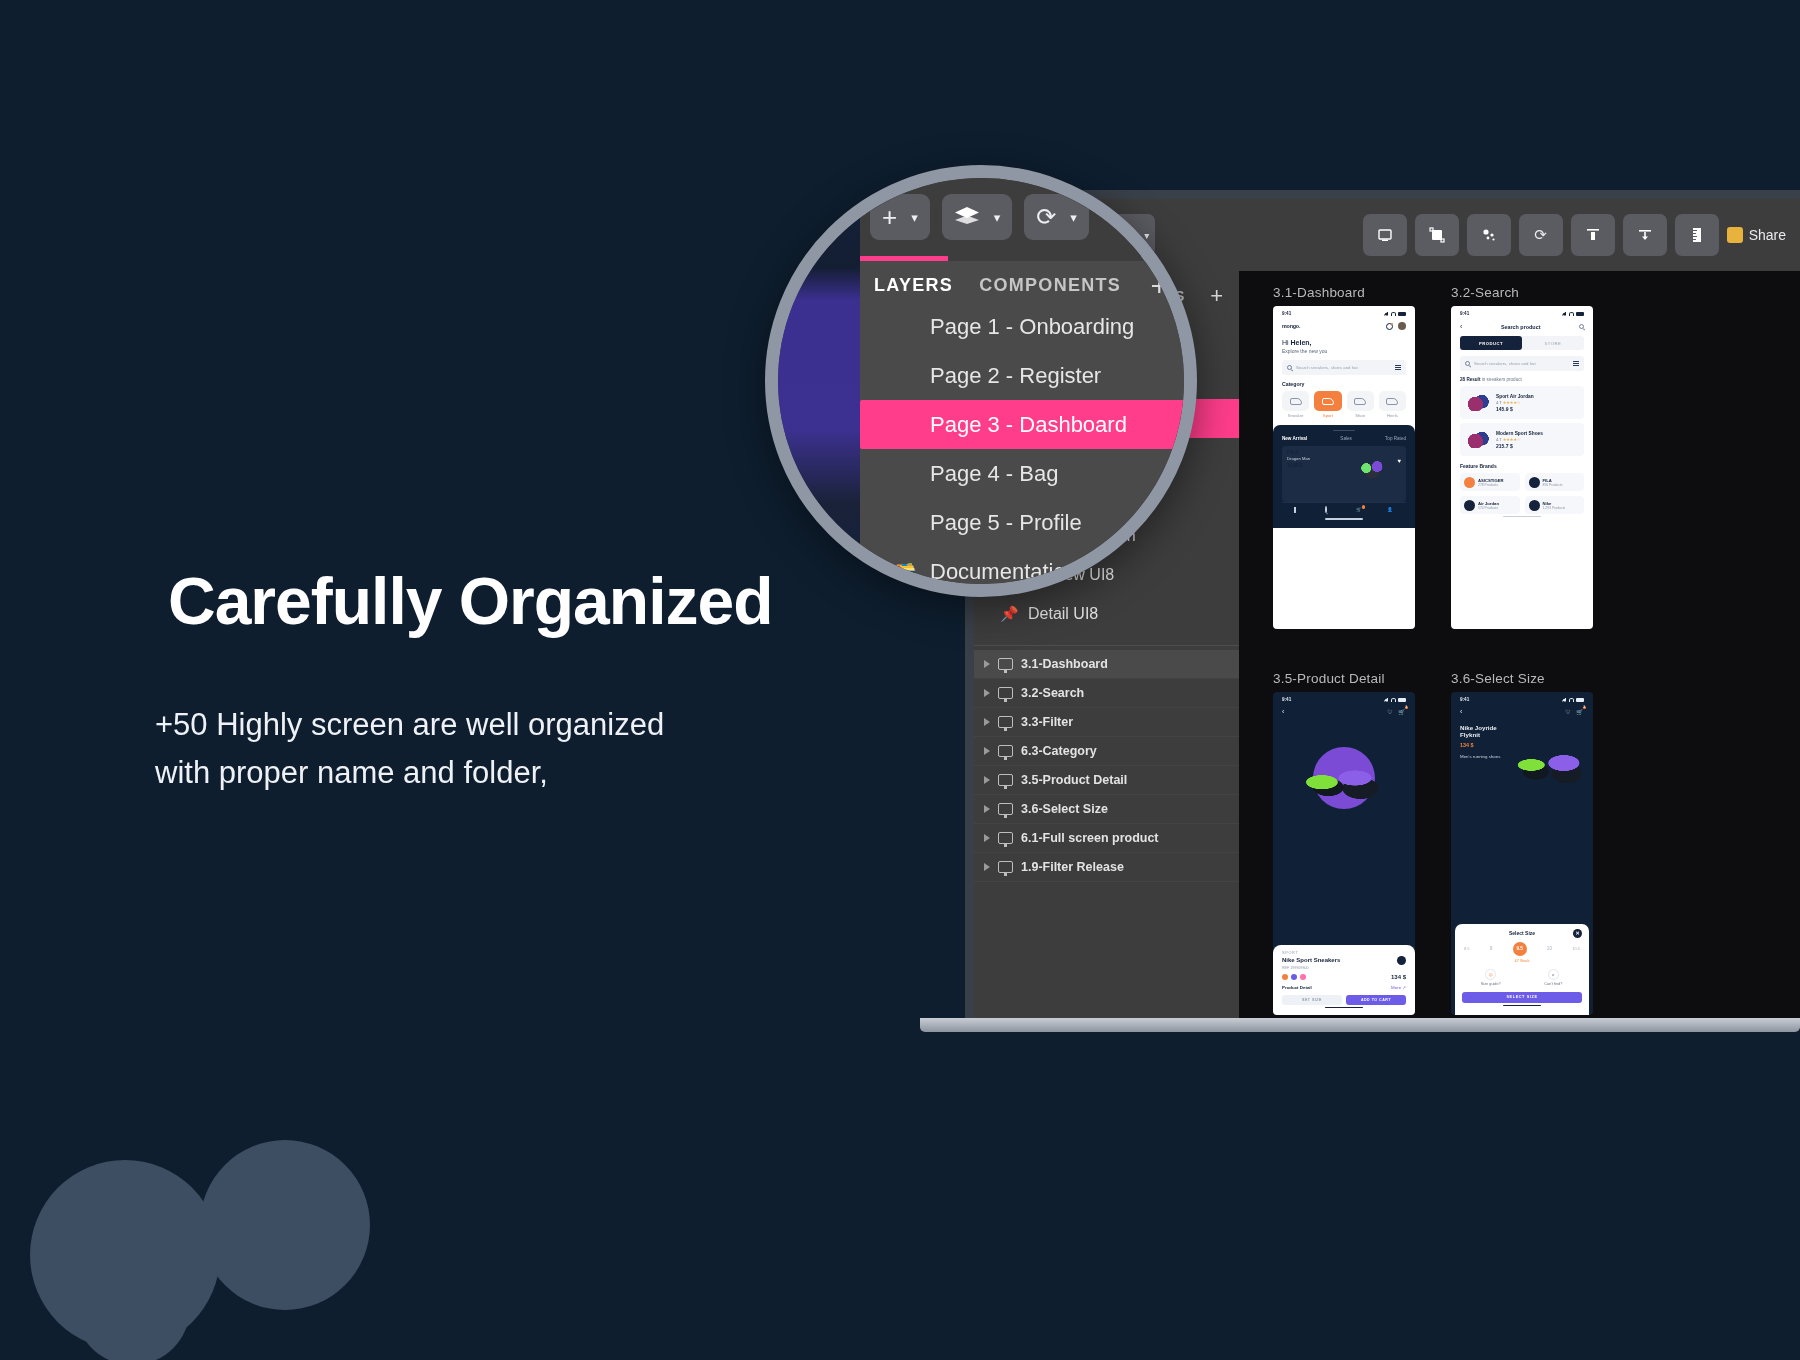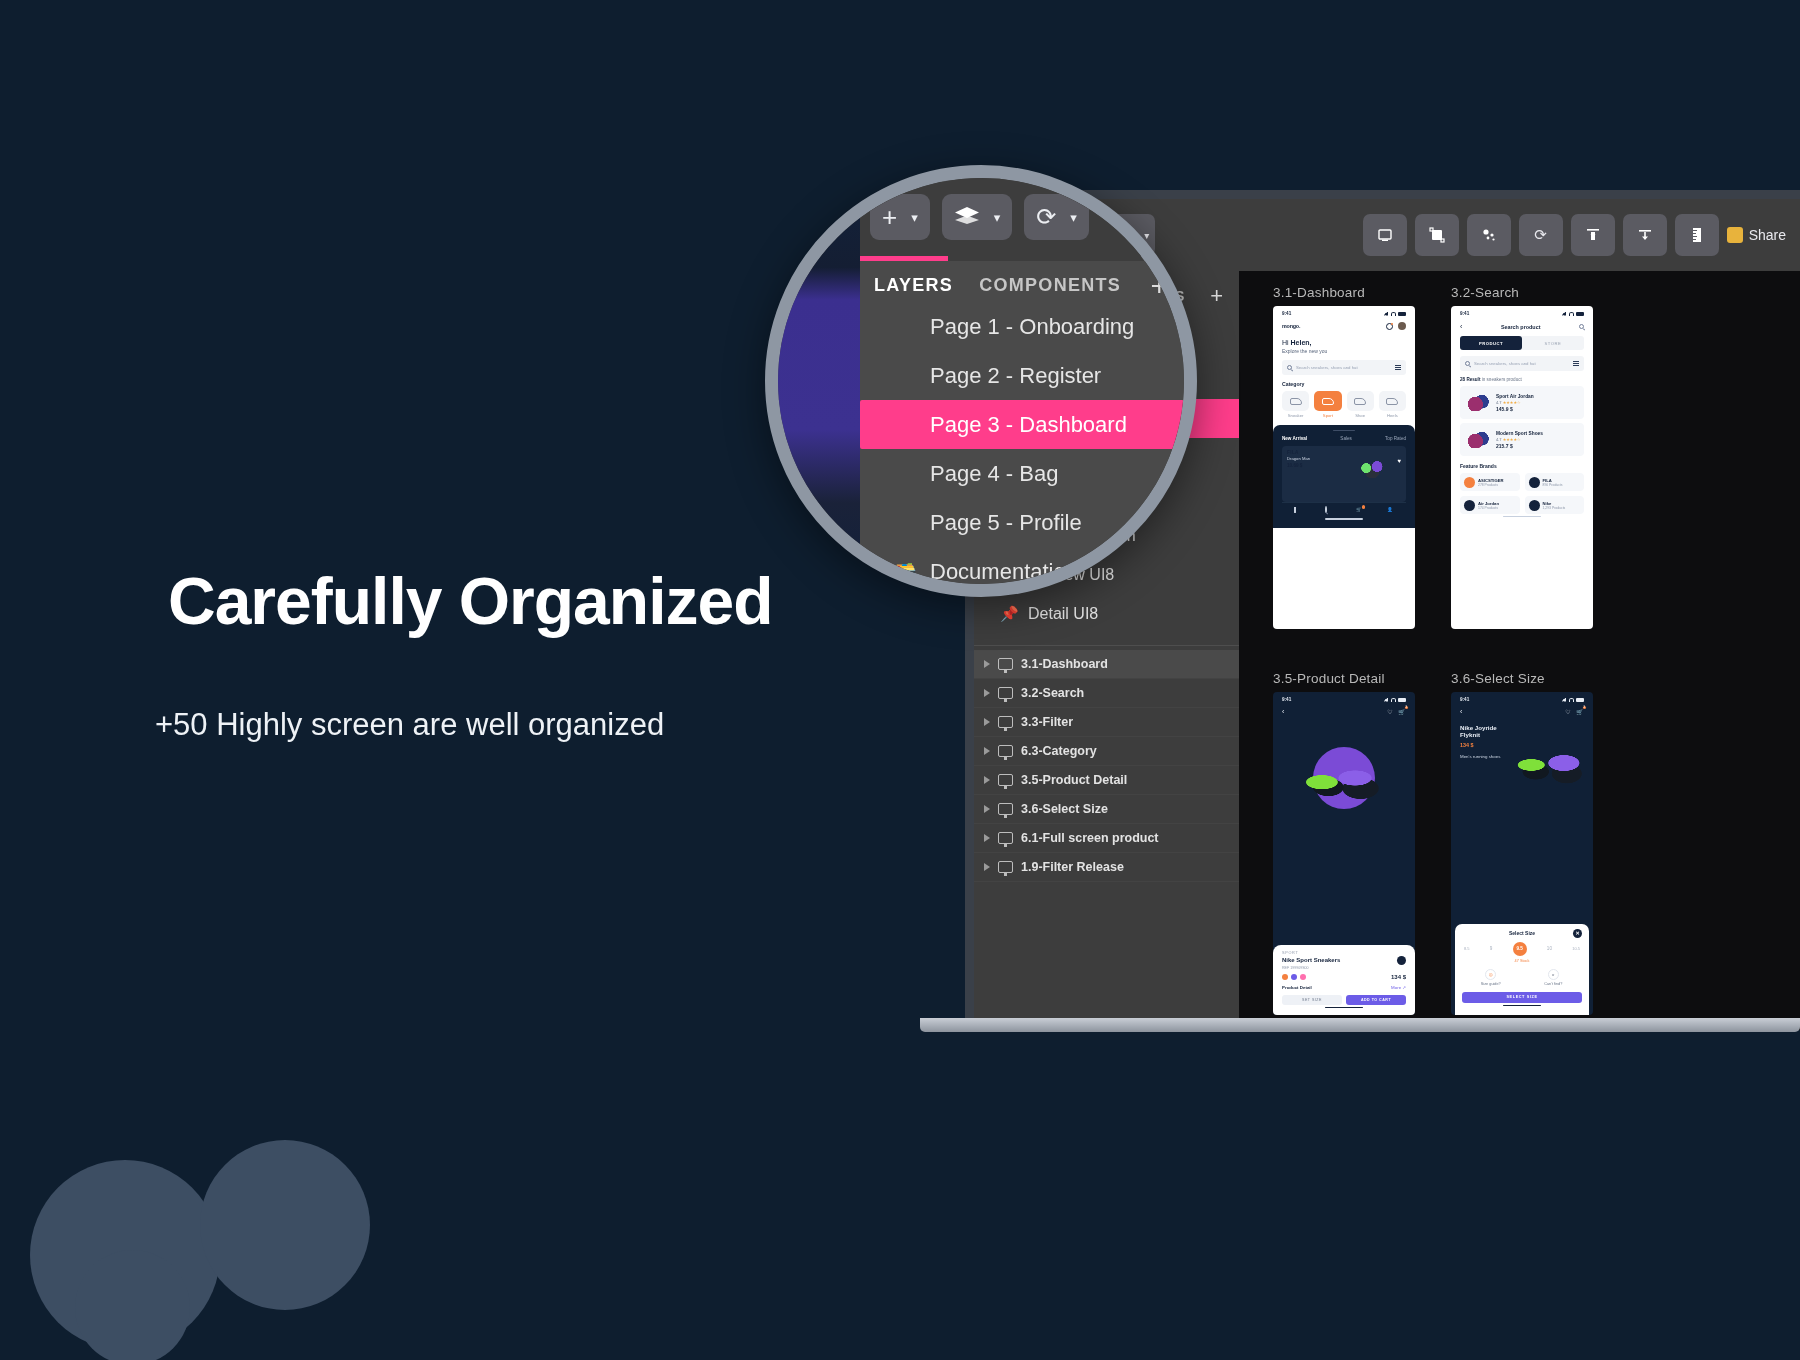--- a/index.html
+++ b/index.html
@@ -244,20 +244,21 @@
   <div class="c2"></div>
   <div class="c3"></div>
 </div>
 
 <div class="copy">
   <div class="headline">
     <div>Carefully Organized</div>
   </div>
   <div class="subcopy">
     <div>+50 Highly screen are well organized</div>
+    <div>with proper name and folder,</div>
   </div>
 </div>
 
 <div class="laptop">
   <div class="laptop-body">
     <div class="screen">
 
       <div class="toolbar">
         <div class="tb-btn split">
           <span style="font-size:20px;line-height:1;">+</span>

